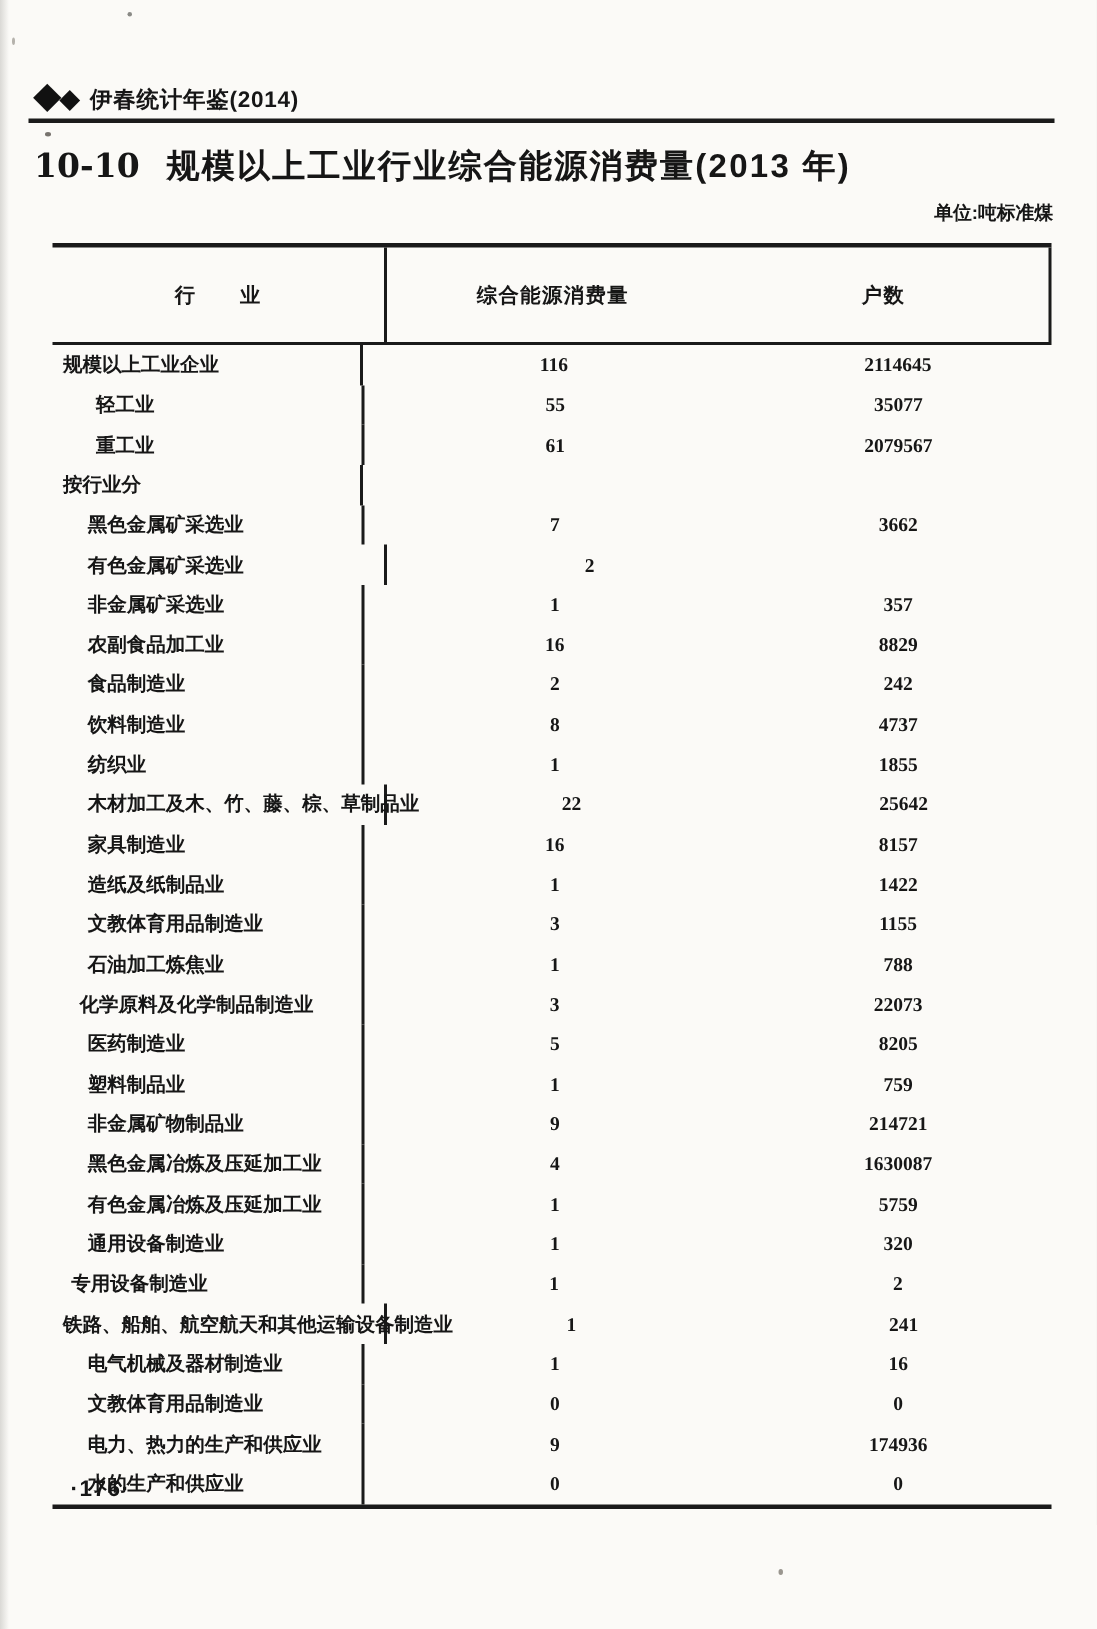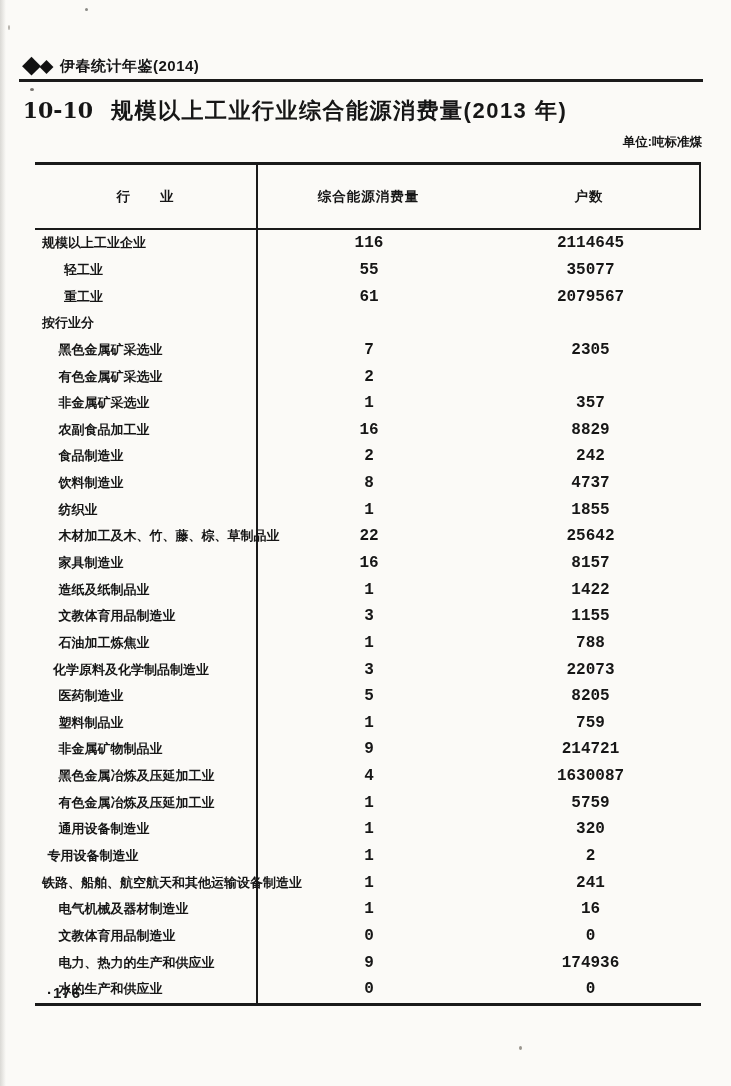--- a/index.html
+++ b/index.html
@@ -64,22 +64,22 @@
   .t-row { display:flex; height:26.65px; }
   .t-row .c1 {
     border-right:2px solid #1a1a1a;
     display:flex; align-items:center;
     font-size:13px; font-weight:bold;
     white-space:nowrap; overflow:visible;
   }
   .t-row .c1 .row-label { position:relative; z-index:2; background:transparent; }
   .t-row .c2, .t-row .c3 {
     display:flex; align-items:center; justify-content:center;
-    font-family:Liberation Mono, monospace;
-    font-size:16px; font-weight:bold;
+    font-family:Liberation Serif, serif;
+    font-size:13px; font-weight:bold;margin-left:24px;
   }
   
   .page-number {
     position:absolute; top:984px; left:47px;
     font-family:Liberation Sans, sans-serif;
     font-size:15px; font-weight:bold; letter-spacing:1px;
   }
   
   .speck { position:absolute; background:#8a8a86; border-radius:50%; }
   .speck.s1 { top:8px;  left:85px;  width:3px; height:3px; }
@@ -153,21 +153,21 @@
           </div>
           <div class="c2"></div>
           <div class="c3"></div>
         </div>
 
         <div class="t-row">
           <div class="c1" style="padding-left: 23.5px;">
             <span class="row-label">黑色金属矿采选业</span>
           </div>
           <div class="c2">7</div>
-          <div class="c3">2305</div>
+          <div class="c3">3662</div>
         </div>
 
         <div class="t-row">
           <div class="c1" style="padding-left: 23.5px;">
             <span class="row-label">有色金属矿采选业</span>
           </div>
           <div class="c2">2</div>
         </div>
 
         <div class="t-row">

